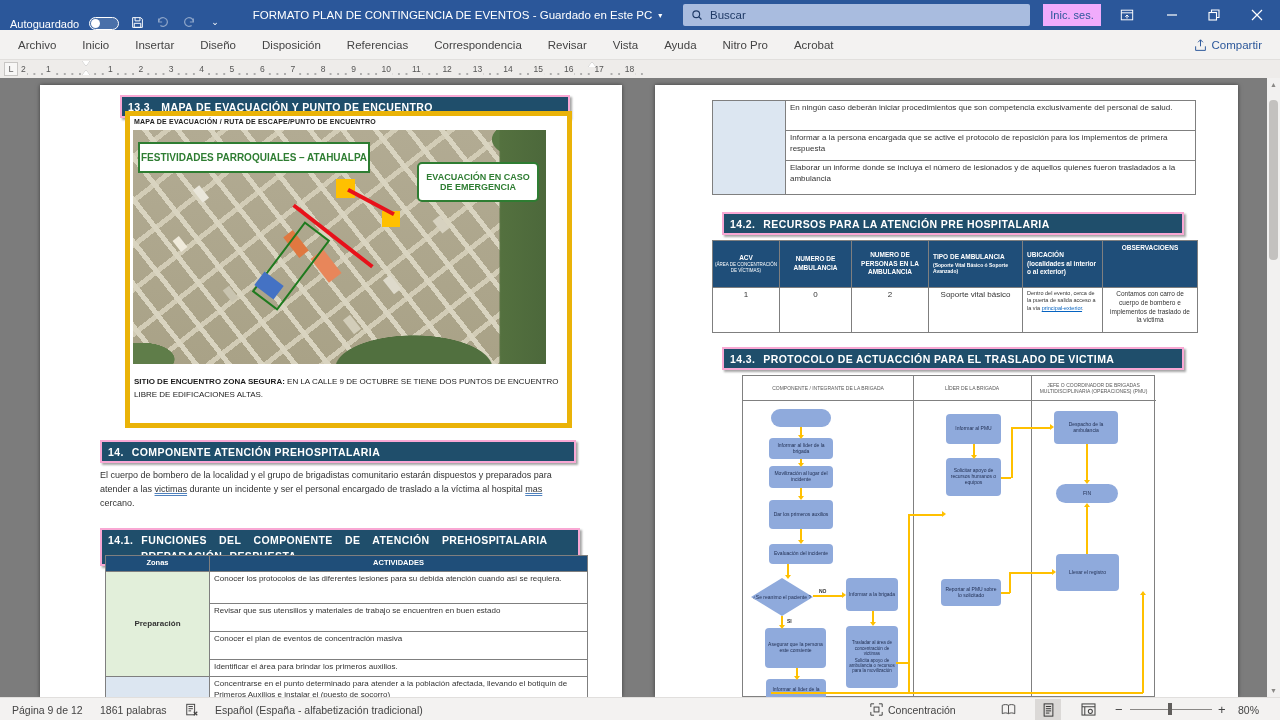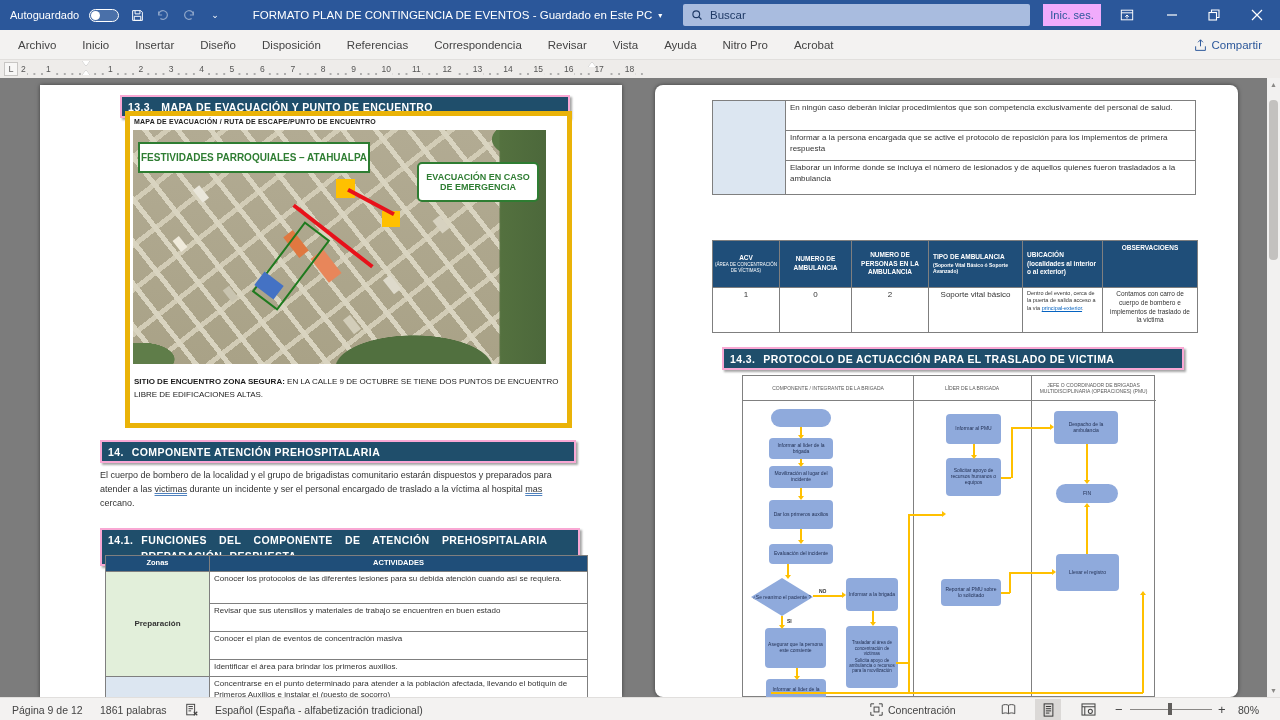--- a/index.html
+++ b/index.html
@@ -1,21 +1,21 @@
 <!DOCTYPE html>
 <html><head>
 <meta charset="utf-8">
 <style>
   * { margin:0; padding:0; box-sizing:border-box; }
   html,body { width:1280px; height:720px; overflow:hidden; }
   body { font-family:"Liberation Sans", sans-serif; background:#7c7c7c; position:relative; }
 
   
   .titlebar { position:absolute; left:0; top:0; width:1280px; height:30px; background:#2b579a; color:#fff; }
-  .tb-left { position:absolute; left:10px; top:0; height:30px; display:flex; align-items:center; gap:10px; }
+  .tb-left { position:absolute; left:10px; top:0; height:30px; display:flex; align-items:flex-end; gap:10px; }
   .autosave-label { font-size:11px; }
   .toggle { width:30px; height:13px; border:1px solid #fff; border-radius:7px; position:relative; background:rgba(255,255,255,.15); }
   .toggle .knob { position:absolute; left:1px; top:1px; width:9px; height:9px; border-radius:50%; background:#fff; }
   .qat-icon { width:16px; height:16px; display:flex; align-items:center; justify-content:center; }
   .dim { opacity:.45; }
   .tb-title { position:absolute; left:235px; top:0; width:445px; height:30px; display:flex; align-items:center; justify-content:center; font-size:11.5px; white-space:nowrap; }
   .tb-title .caret { margin-left:6px; font-size:8px; }
   .searchbox { position:absolute; left:683px; top:4px; width:347px; height:22px; background:#a9bcdf; border-radius:2px; display:flex; align-items:center; padding:0 8px; gap:7px; color:#1f3a66; font-size:11.5px; }
   .signin { position:absolute; left:1043px; top:4px; width:58px; height:22px; background:#f0abfc; color:#2b579a; font-size:11px; display:flex; align-items:center; justify-content:center; }
   .winbtn { position:absolute; top:0; width:34px; height:30px; display:flex; align-items:center; justify-content:center; }
@@ -32,21 +32,21 @@
   .ruler-num { position:absolute; top:0; font-size:8.5px; color:#555; background:#eeecea; padding:0 1px; line-height:12px; }
   .ind-marker { position:absolute; left:82px; top:1px; width:8px; height:14px; }
   .ind-marker:before { content:""; position:absolute; left:0; top:0; border-left:4px solid transparent; border-right:4px solid transparent; border-top:5px solid #fff; filter:drop-shadow(0 0 .5px #777); }
   .ind-marker:after { content:""; position:absolute; left:0; bottom:0; border-left:4px solid transparent; border-right:4px solid transparent; border-bottom:5px solid #fff; filter:drop-shadow(0 0 .5px #777); }
   .ind-right { position:absolute; left:588px; top:2px; border-left:4px solid transparent; border-right:4px solid transparent; border-bottom:5px solid #fff; filter:drop-shadow(0 0 .5px #777); }
 
   
   .workspace { position:absolute; left:0; top:78px; width:1280px; height:619px; background:#7c7c7c; }
   .page { position:absolute; top:7px; height:612px; background:#fff; box-shadow:0 0 4px rgba(0,0,0,.5); overflow:hidden; }
   .page-left { left:40px; width:582px; }
-  .page-right { left:655px; width:583px;border-radius:8px; }
+  .page-right { left:655px; width:583px; }
   .vscroll { position:absolute; right:0; top:0; width:13px; height:619px; background:#f2f1f0; }
   .vscroll .thumb { position:absolute; left:2px; top:22px; width:9px; height:160px; background:#c3c1bf; border-radius:4px; }
   .vscroll .arr { position:absolute; left:0; width:13px; height:13px; color:#8a8886; font-size:7px; display:flex; align-items:center; justify-content:center; }
 
   
   .hbox { position:absolute; background:#1f4e6b; border:2px solid #f9a8d4; box-shadow:2px 2px 2px rgba(0,0,0,.35); color:#fff; font-weight:bold; font-size:10.5px; letter-spacing:.4px; display:flex; align-items:center; padding:2px 6px; }
   .hbox .num { margin-right:8px; }
   .doccell { border:1px solid #7f7f7f; position:absolute; font-size:8px; color:#333; padding:2px 4px; line-height:1.35; }
   .dochead { background:#1f4e79; color:#fff; font-weight:bold; text-align:center; display:flex; align-items:center; justify-content:center; font-size:7.5px; }
   .zone-green { background:#e2efda; font-weight:bold; text-align:center; display:flex; align-items:center; justify-content:center; }
@@ -281,20 +281,24 @@
 
   <div class="page page-right">
 
     <div>
       <div class="doccell zone-blue" style="left:57px; top:15px; width:74px; height:95px;"></div>
       <div class="doccell" style="left:130px; top:15px; width:411px; height:31px;">En ningún caso deberán iniciar procedimientos que son competencia exclusivamente del personal de salud.</div>
       <div class="doccell" style="left:130px; top:45px; width:411px; height:31px;">Informar a la persona encargada que se active el protocolo de reposición para los implementos de primera respuesta</div>
       <div class="doccell" style="left:130px; top:75px; width:411px; height:35px;">Elaborar un informe donde se incluya el número de lesionados y de aquellos quienes fueron trasladados a la ambulancia</div>
     </div>
 
+    <div class="hbox" style="left:67px; top:127px; width:462px; height:23px;">
+      <span class="num">14.2.</span>
+        <span>RECURSOS PARA LA ATENCIÓN PRE HOSPITALARIA</span>
+    </div>
 
     <div>
       <div class="doccell dochead" style="left:57px; top:155px; width:68px; height:48px; flex-direction:column; font-size:6.5px; padding:2px;">
         <span>ACV</span>
           <span style="font-size:4.5px; font-weight:normal;">(ÁREA DE CONCENTRACIÓN DE VÍCTIMAS)</span>
       </div>
       <div class="doccell dochead" style="left:124px; top:155px; width:73px; height:48px; font-size:6.5px;">NUMERO DE AMBULANCIA</div>
       <div class="doccell dochead" style="left:196px; top:155px; width:78px; height:48px; font-size:6.5px;">NUMERO DE PERSONAS EN LA AMBULANCIA</div>
       <div class="doccell dochead" style="left:273px; top:155px; width:95px; height:48px; flex-direction:column; font-size:6.5px; align-items:flex-start; text-align:left; padding:2px 4px;">
         <span>TIPO DE AMBULANCIA</span>

